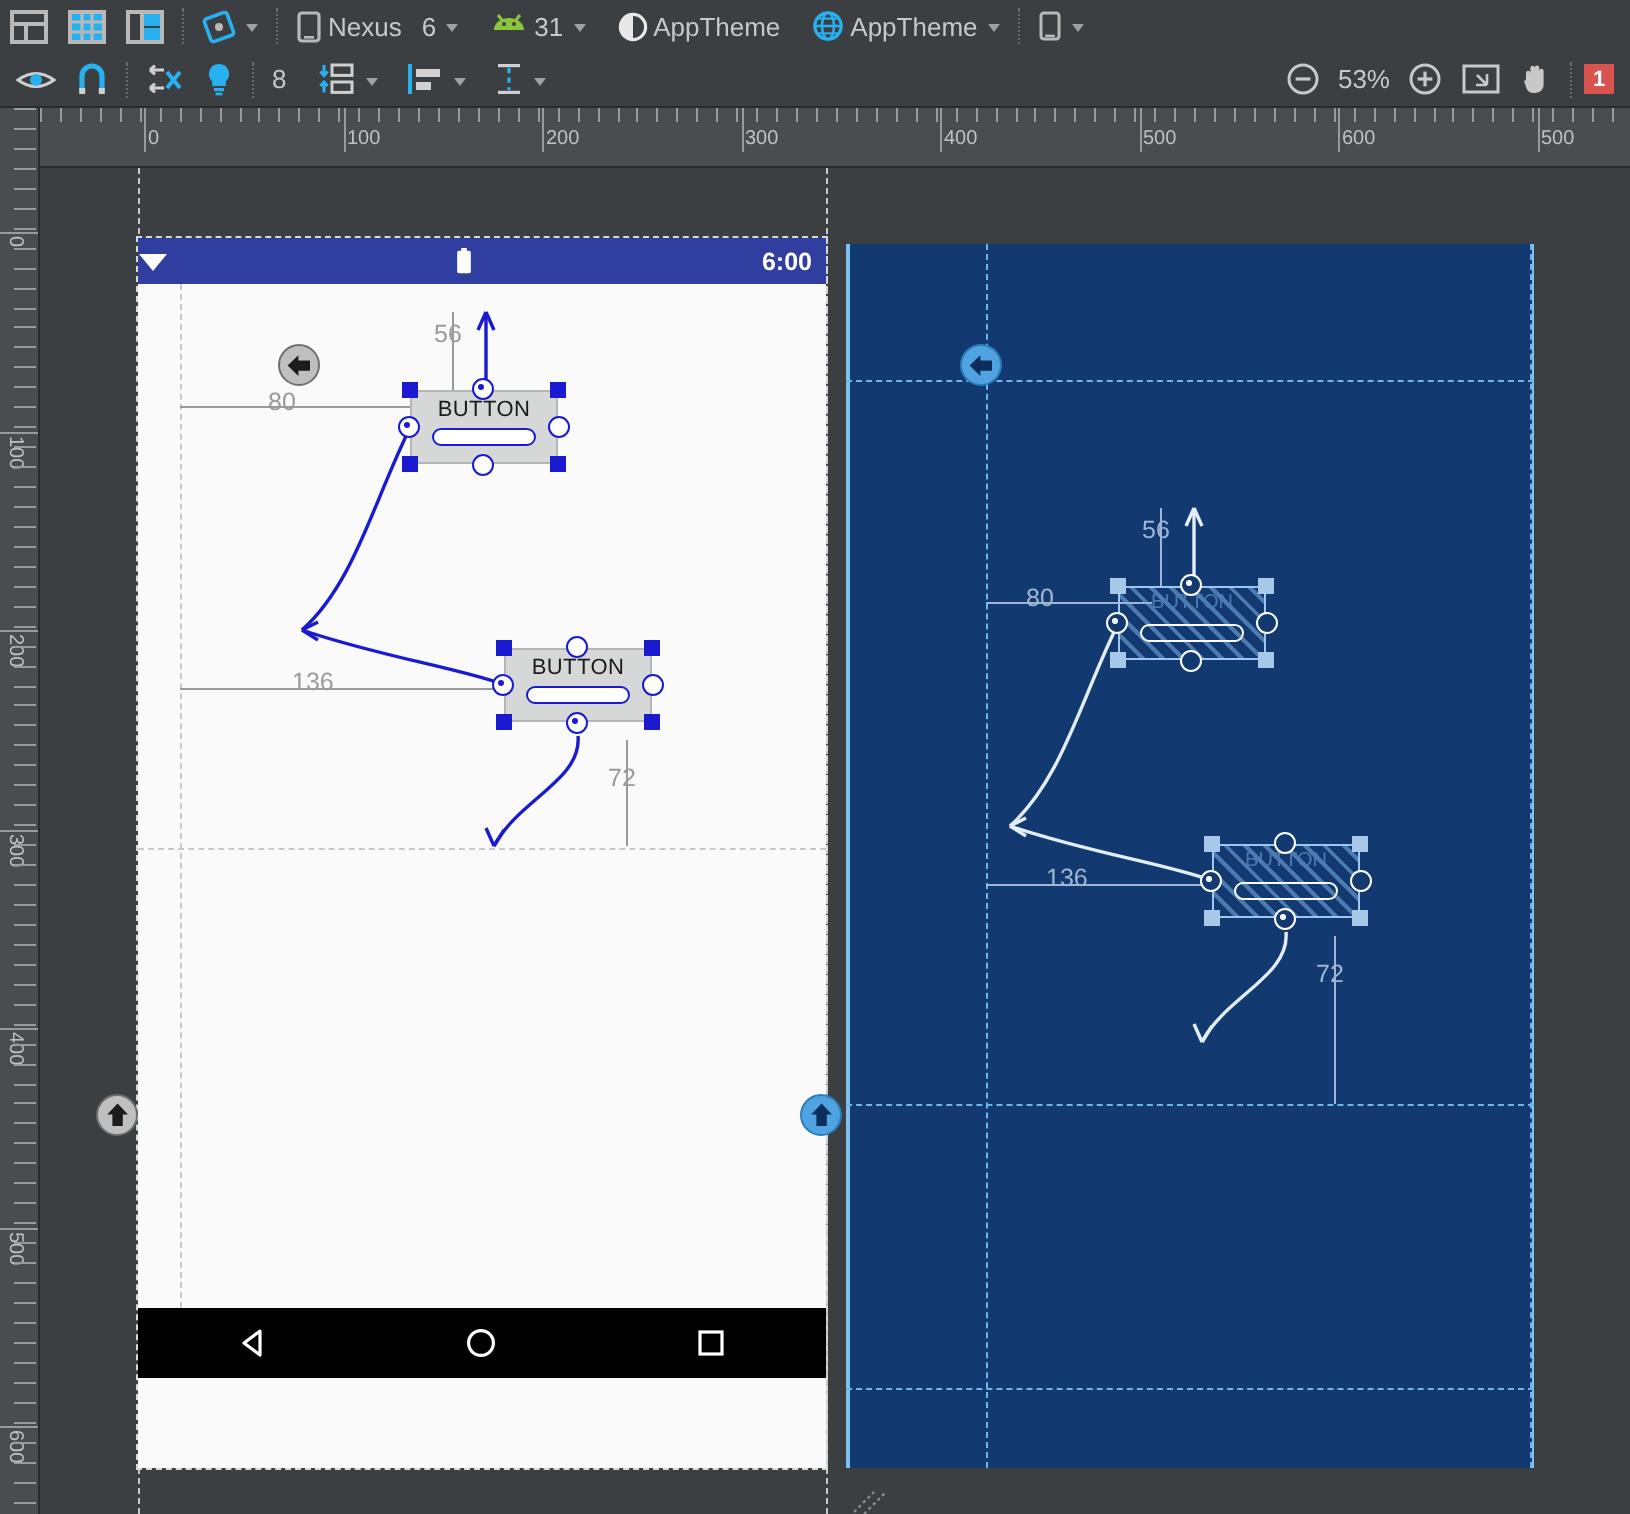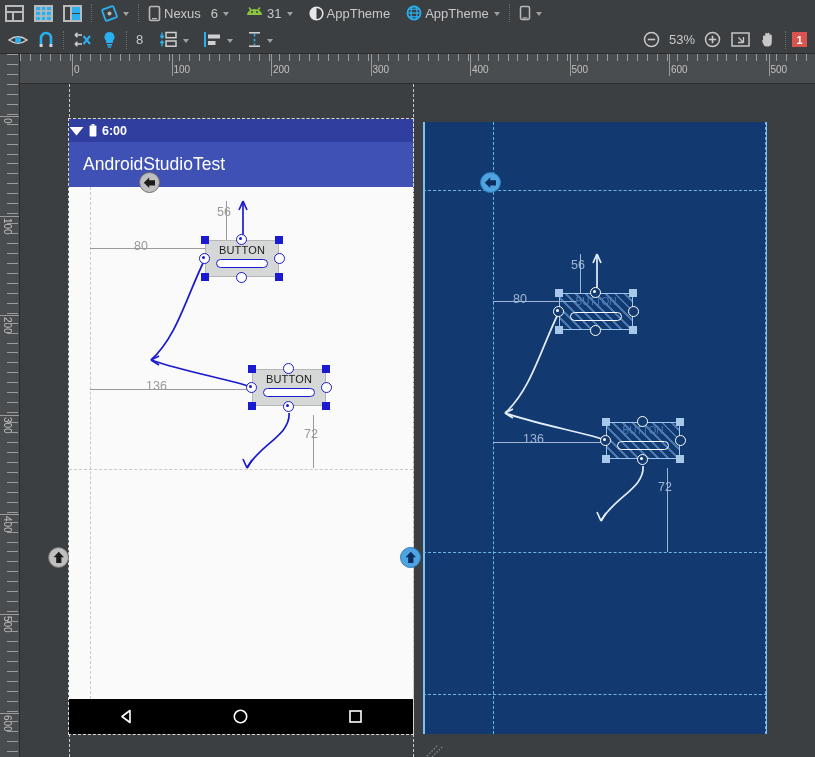--- a/index.html
+++ b/index.html
@@ -110,21 +110,21 @@
 
   
   #design-surface {
     position: absolute; left: 48px; top: 35px;
     width: 344px; height: 615px;
     background: #fafafa;
     outline: 1px dashed #d8d8d8;
   }
   #status-bar {
     height: 23px; background: #303f9f;
-    display: flex; align-items: center; justify-content: flex-start;
+    display: flex; align-items: center; justify-content: space-between;
     padding-right: 7px; gap: 5px;
   }
   #clock { color: #ffffff; font-size: 12.5px; font-weight: bold; }
   #app-bar {
     height: 45px; background: #3f51b5;
     display: flex; align-items: center;
     padding-left: 14px;
   }
   #app-title { color: #ffffff; font-size: 17.5px; }
   #design-content { position: relative; height: 512px; background: #fafafa; }
@@ -623,23 +623,20 @@
         <svg width="15" height="11" viewBox="0 0 15 11">
           <path d="M0.5 2 L7.5 10.5 L14.5 2 Z" fill="#ffffff"></path>
         </svg>
         <svg width="8" height="13" viewBox="0 0 8 13">
           <rect x="2.6" y="0" width="2.8" height="1.6" fill="#ffffff"></rect>
           <rect x="0.6" y="1.4" width="6.8" height="11.2" rx="0.8" fill="#ffffff"></rect>
         </svg>
         <span id="clock">6:00</span>
       </div>
 
-      <div id="app-bar">
-        <span id="app-title">AndroidStudioTest</span>
-      </div>
 
       <div id="design-content">
 
         <div class="scene-guide sg-v" style="left:21px; top:0; height:512px;"></div>
         <div class="scene-guide sg-h" style="left:0; top:282px; width:344px;"></div>
 
         <svg style="position:absolute;left:0;top:0;width:344px;height:512px;overflow:visible">
           <path d="M136 72 C 118 108, 108 150, 82 173" fill="none" stroke="#1a1ad0" stroke-width="1.7"></path>
           <path d="M82 173 L90 169 M82 173 L90 178" fill="none" stroke="#1a1ad0" stroke-width="1.7"></path>
           <path d="M182 200 C 160 192, 120 186, 82 173" fill="none" stroke="#1a1ad0" stroke-width="1.7"></path>

